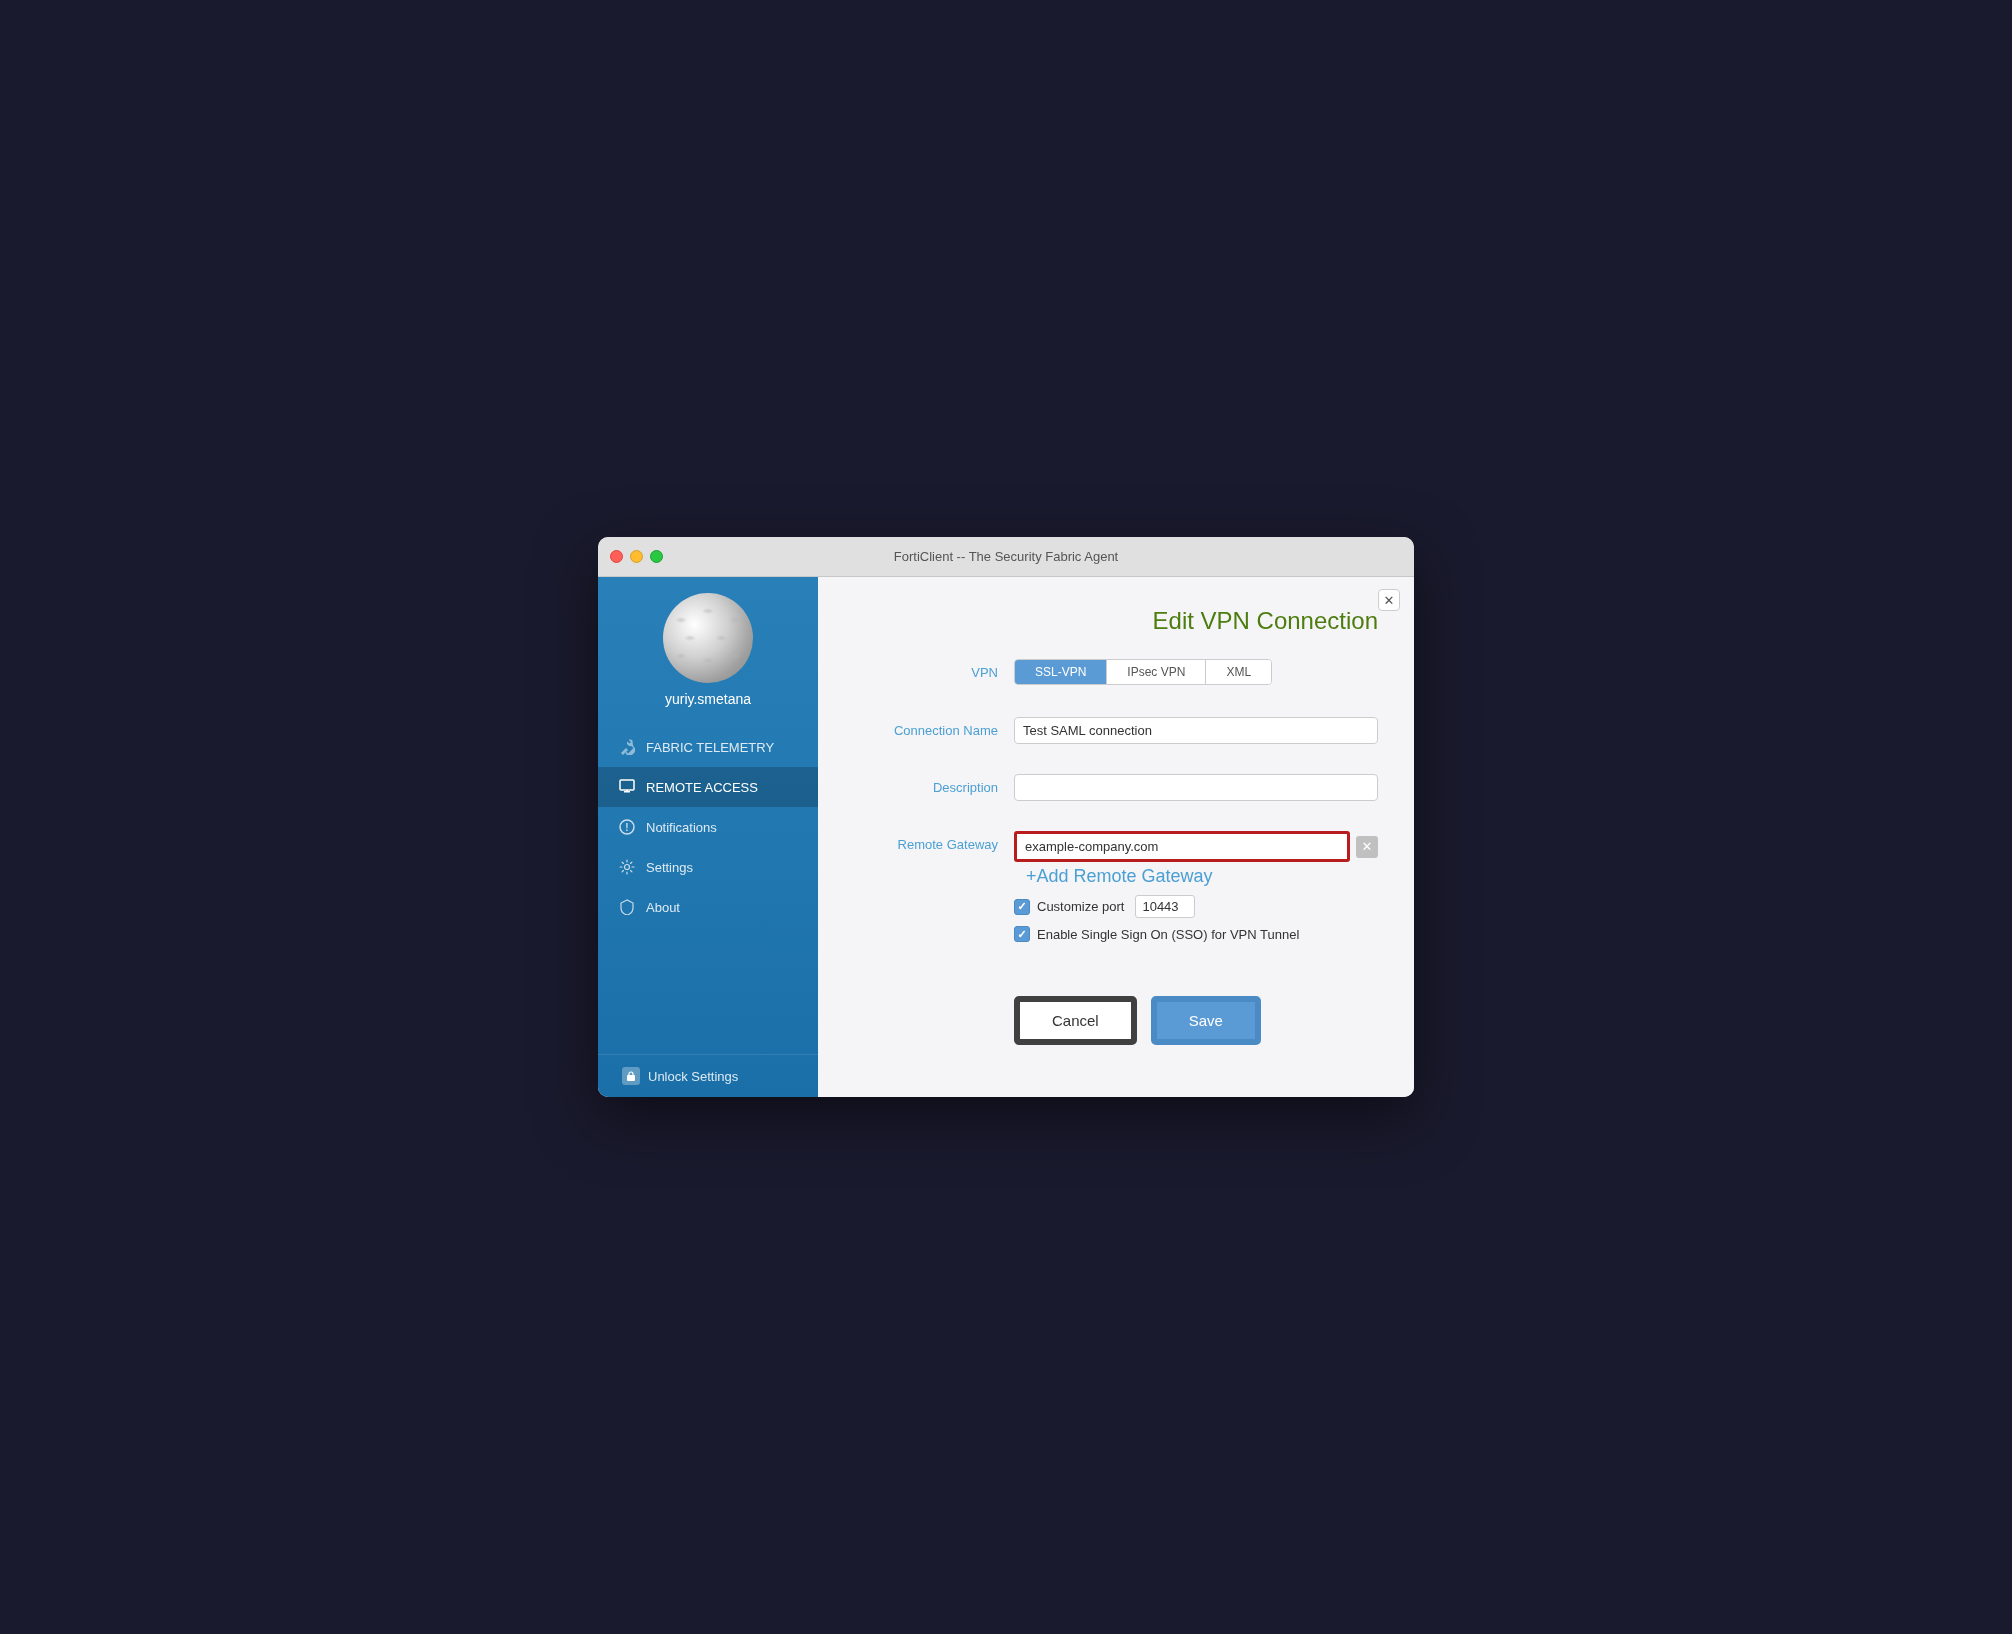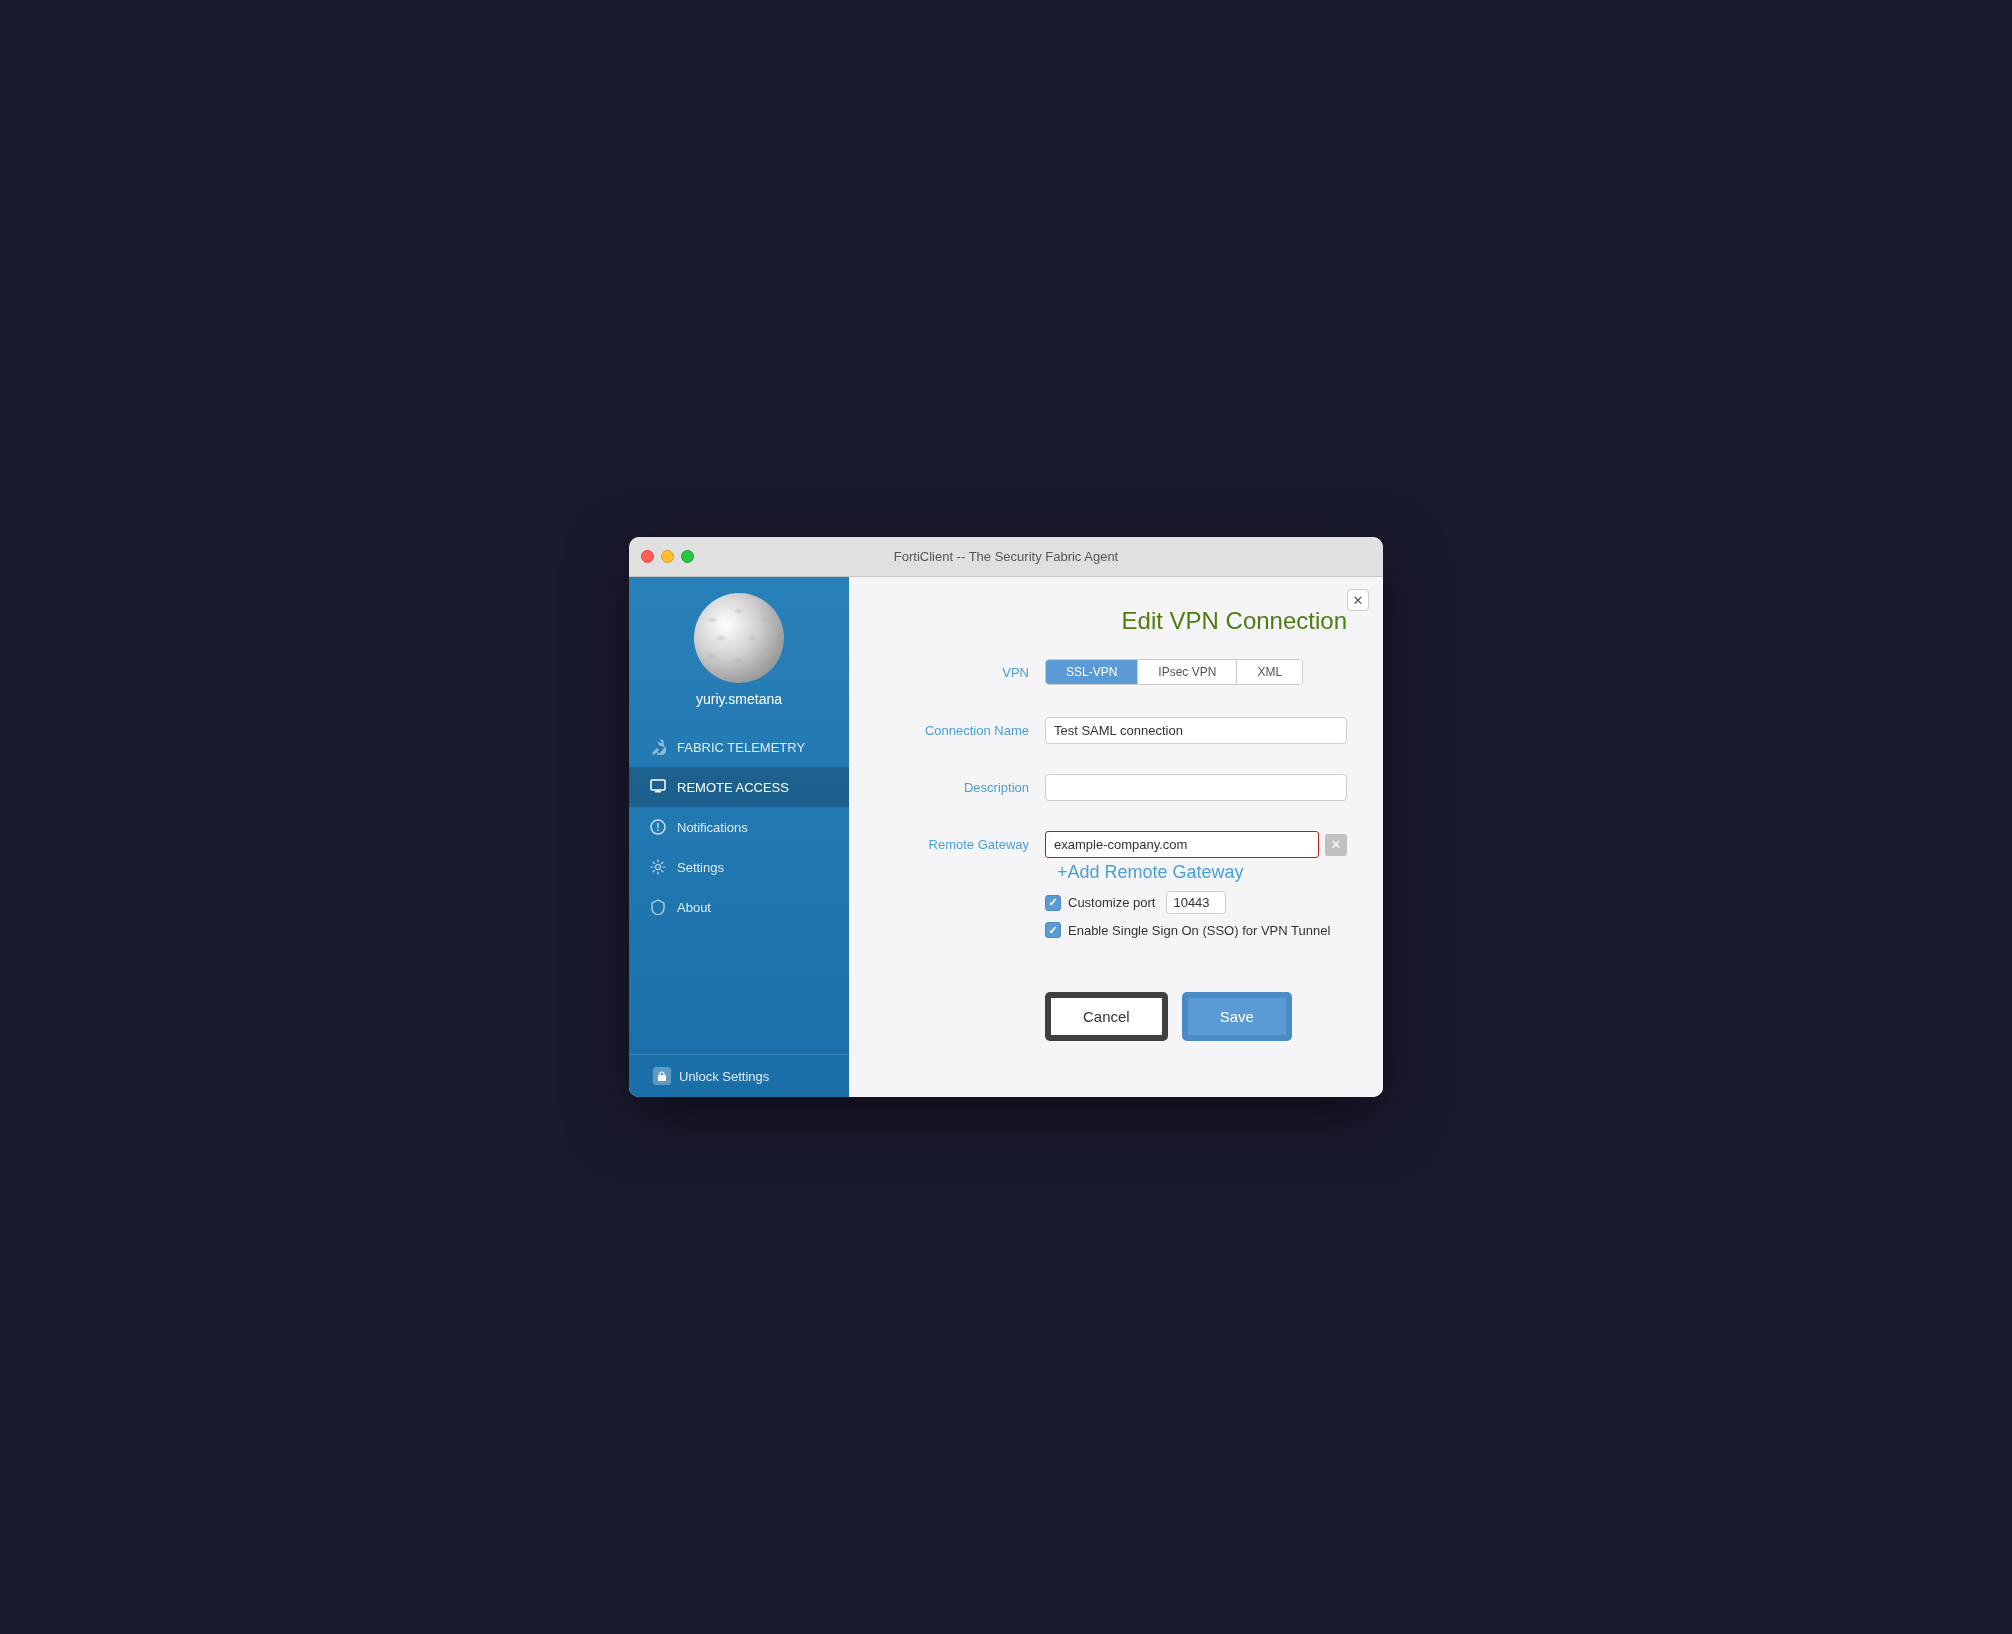--- a/index.html
+++ b/index.html
@@ -5,21 +5,21 @@
     * { box-sizing: border-box; margin: 0; padding: 0; }
     body {
       background: #1a1a2e;
       display: flex;
       justify-content: center;
       align-items: center;
       min-height: 100vh;
       font-family: -apple-system, BlinkMacSystemFont, "Helvetica Neue", Helvetica, Arial, sans-serif;
     }
     .window {
-      width: 754px;
+      width: 816px;
       height: 560px;
       background: #f0f0f0;
       border-radius: 10px;
       box-shadow: 0 20px 60px rgba(0,0,0,0.5);
       overflow: hidden;
       display: flex;
       flex-direction: column;
     }
     
     .titlebar {
@@ -258,21 +258,21 @@
 
     
     .gateway-row {
       display: flex;
       align-items: center;
       gap: 6px;
     }
     .gateway-input {
       flex: 1;
       padding: 5px 8px;
-      border: 1px solid #b91c1c;
+      border: 3px solid #b91c1c;
       border-radius: 3px;
       font-size: 13px;
       color: #333;
       background: white;
       outline: none;
     }
     .gateway-clear {
       width: 22px;
       height: 22px;
       background: #c0c0c0;

